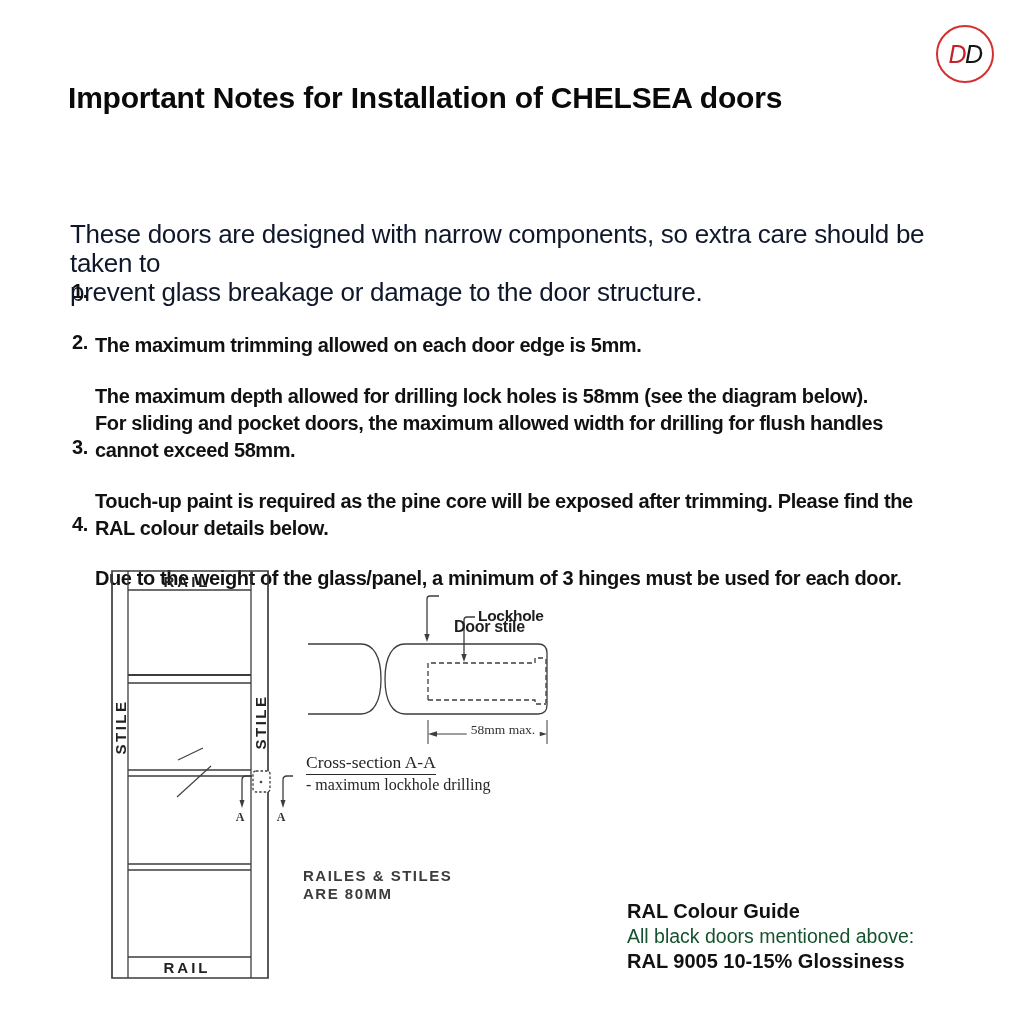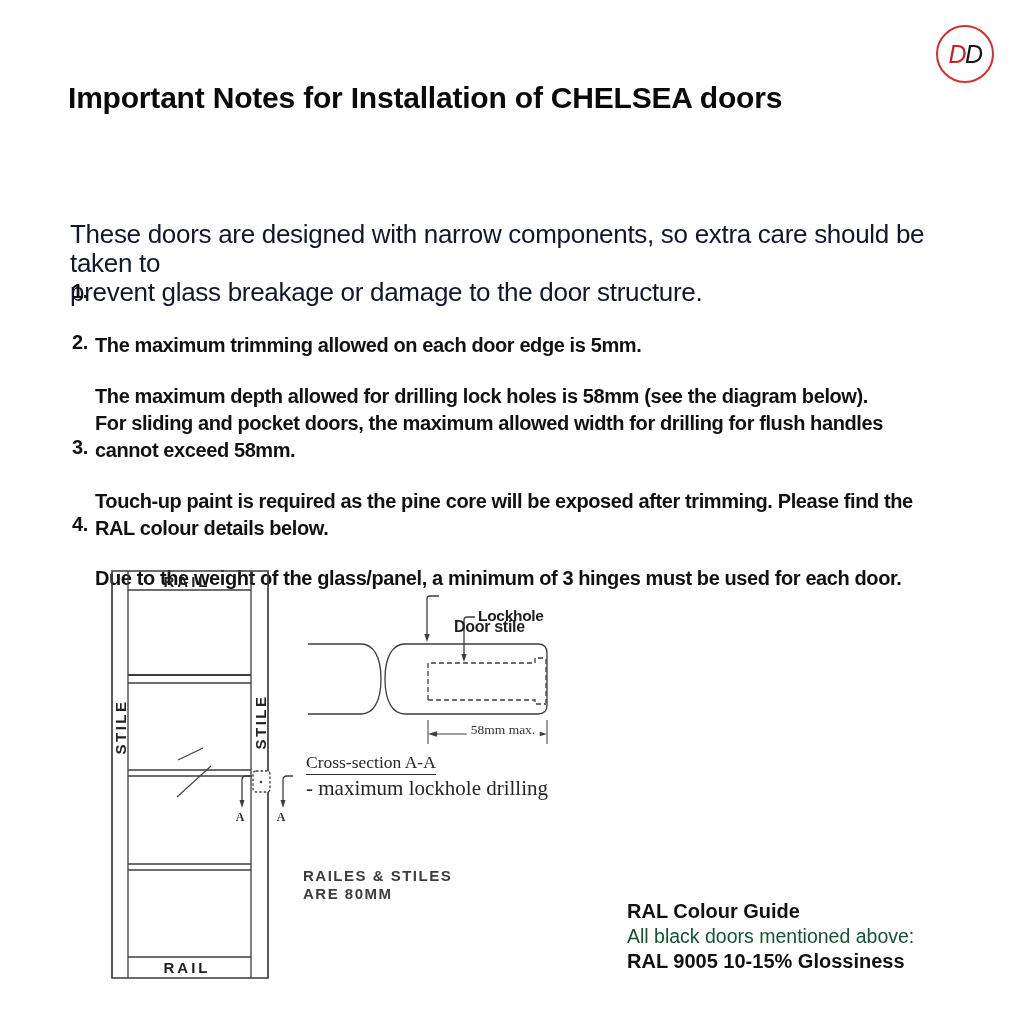--- a/index.html
+++ b/index.html
@@ -68,21 +68,21 @@
     font-family:"Liberation Serif","DejaVu Serif",serif;font-size:13.5px;color:#333;
     background:#fff;padding:0 4px;line-height:1.1;margin-left:16px;
   }
   .cross-caption{
     left:306px;top:752px;
     font-family:"Liberation Serif","DejaVu Serif",serif;font-size:17.5px;color:#262626;
   }
   .cross-caption .u{display:inline-block;border-bottom:1.2px solid #2a2a2a;padding-bottom:1px;}
   .cross-sub{
     left:306px;top:776px;
-    font-family:"Liberation Serif","DejaVu Serif",serif;font-size:21px;color:#262626;
+    font-family:"Liberation Serif","DejaVu Serif",serif;font-size:16px;color:#262626;
   }
   .railes-note{
     left:303px;top:843px;
     font-size:15px;font-weight:700;letter-spacing:1.5px;line-height:17.5px;color:#3c3c3c;margin-top:24px;
   }
 
   
   .ral{left:627px;top:899px;width:360px;font-size:20px;line-height:25px;color:#111;}
   .ral .ral-title{font-weight:700;}
   .ral .ral-line1{font-weight:400;font-size:19.5px;color:#14532d;}

